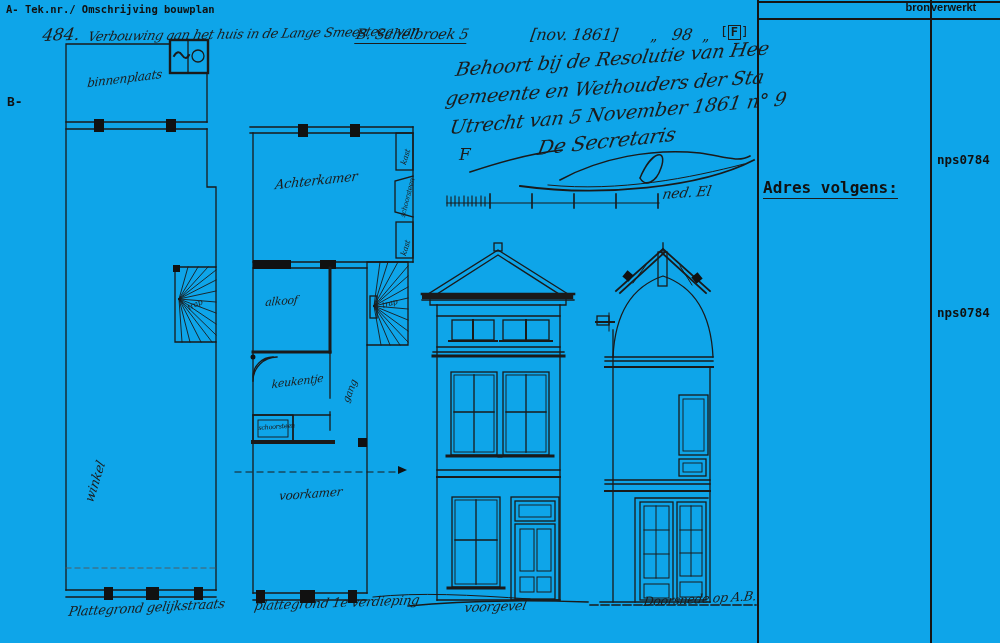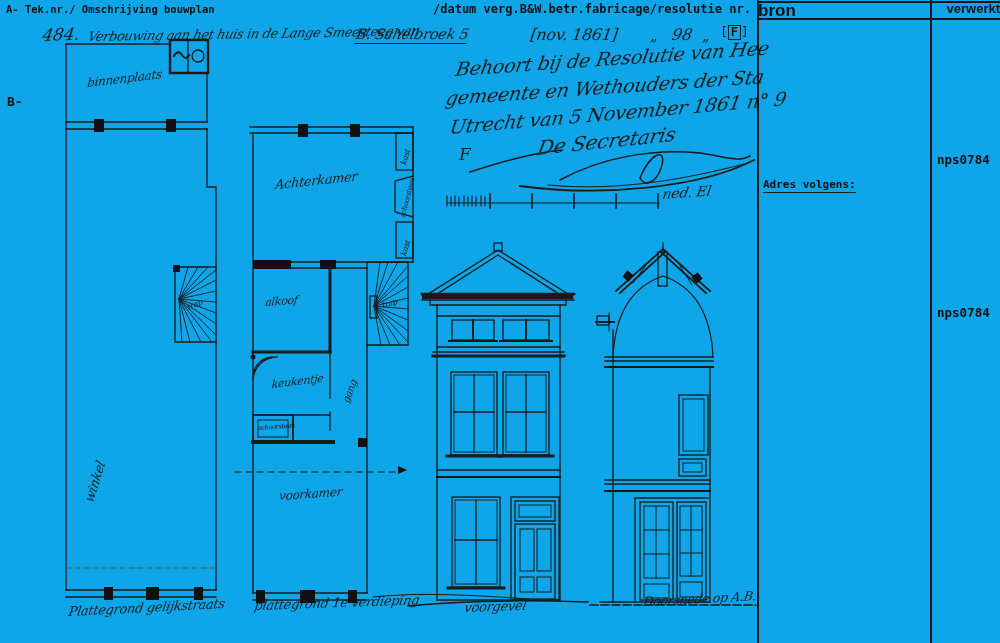--- a/index.html
+++ b/index.html
@@ -22,26 +22,25 @@
 <body>
 
 <div class="card">
 
   <div class="hline" style="left:757px;top:1px;width:243px;"></div>
   <div class="vline" style="left:757px;top:0;height:643px;"></div>
   <div class="vline" style="left:930px;top:0;height:643px;"></div>
   <div class="hline" style="left:757px;top:18px;width:243px;"></div>
 
   <div class="abs mono" style="left:6px;top:3px;font-size:10.5px;">A- Tek.nr./ Omschrijving bouwplan</div>
-  <div class="abs mono" style="left:433px;top:2px;font-size:12px;">/datum verg.B&amp;W.betr.fabricage/resolutie nr.</div>
-  <div class="abs sans" style="left:758px;top:1px;width:172px;text-align:left;font-size:17px;">bron</div>
-  <div class="abs sans" style="left:931px;top:1px;width:69px;text-align:right;font-size:13px;">verwerkt</div>
+  <div class="abs sans" style="left:758px;top:1px;width:172px;text-align:right;font-size:11px;">bron</div>
+  <div class="abs sans" style="left:931px;top:1px;width:69px;text-align:left;font-size:11px;">verwerkt</div>
   <div class="abs mono" style="left:7px;top:94px;font-size:13px;">B-</div>
 
-  <div class="abs mono underl" style="left:763px;top:178px;font-size:11px;">Adres volgens:</div>
+  <div class="abs mono underl" style="left:763px;top:178px;font-size:16px;">Adres volgens:</div>
 
   <div class="abs mono" style="left:937px;top:152px;font-size:12.5px;">nps0784</div>
   <div class="abs mono" style="left:937px;top:305px;font-size:12.5px;">nps0784</div>
 
   <div class="abs hw" style="left:44px;top:25px;font-size:17px;transform:skewX(-10deg) rotate(-2deg);">484.</div>
   <div class="abs hw" style="left:90px;top:29px;font-size:13px;letter-spacing:-0.4px;transform:skewX(-14deg) rotate(-1deg);">Verbouwing aan het huis in de Lange Smeesteeg van</div>
   <div class="abs hw underl" style="left:358px;top:26px;font-size:14.5px;transform:skewX(-12deg);">B. Schelbroek 5</div>
   <div class="abs hw" style="left:532px;top:25px;font-size:16px;transform:skewX(-8deg);">[nov. 1861]</div>
   <div class="abs hw" style="left:650px;top:28px;font-size:14px;">„</div>
   <div class="abs hw" style="left:674px;top:25px;font-size:16px;transform:skewX(-10deg);">98</div>

